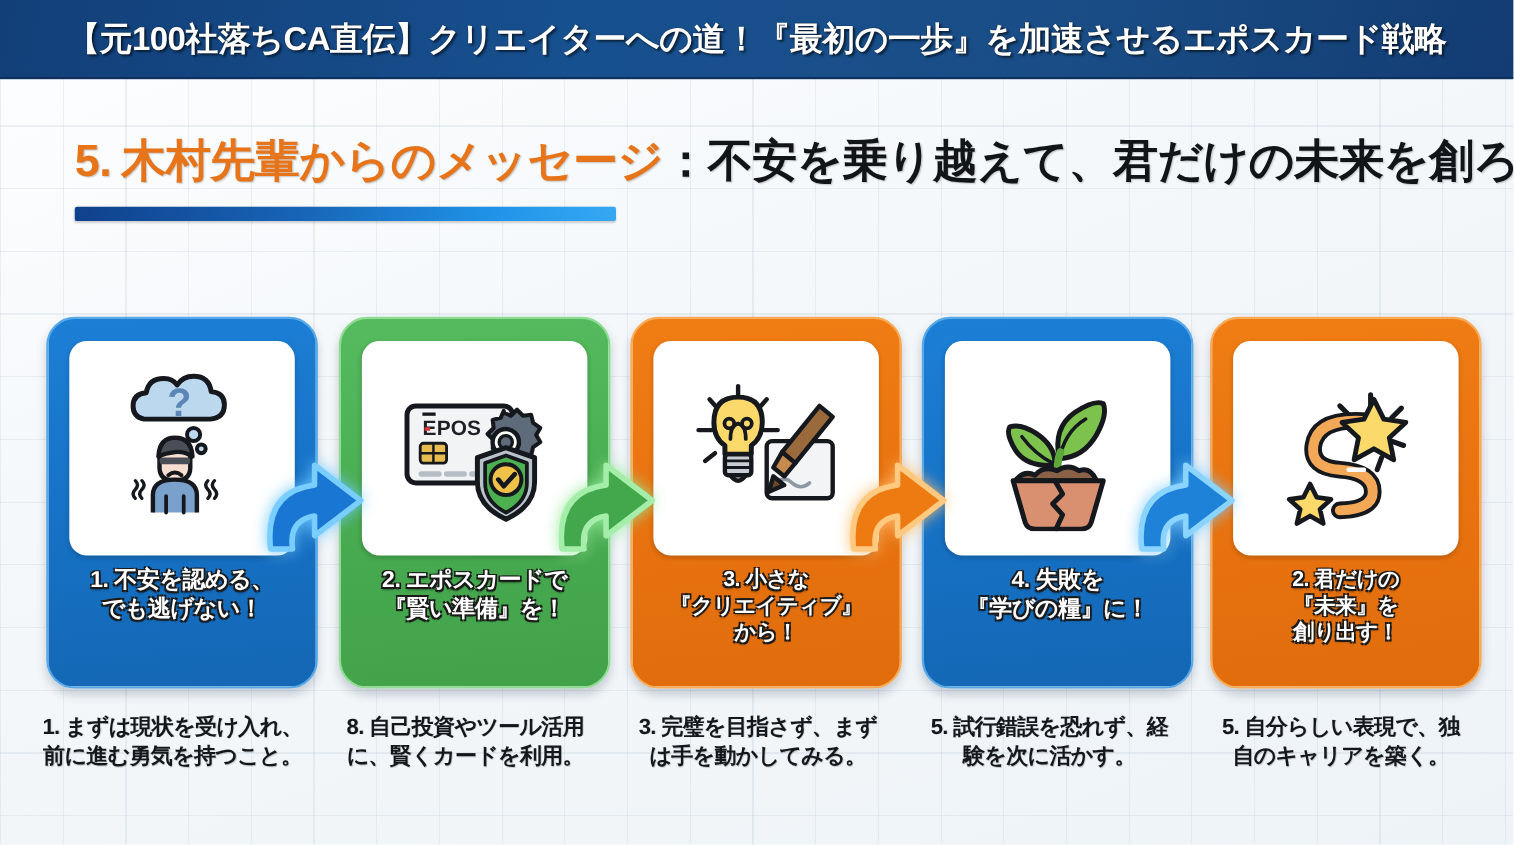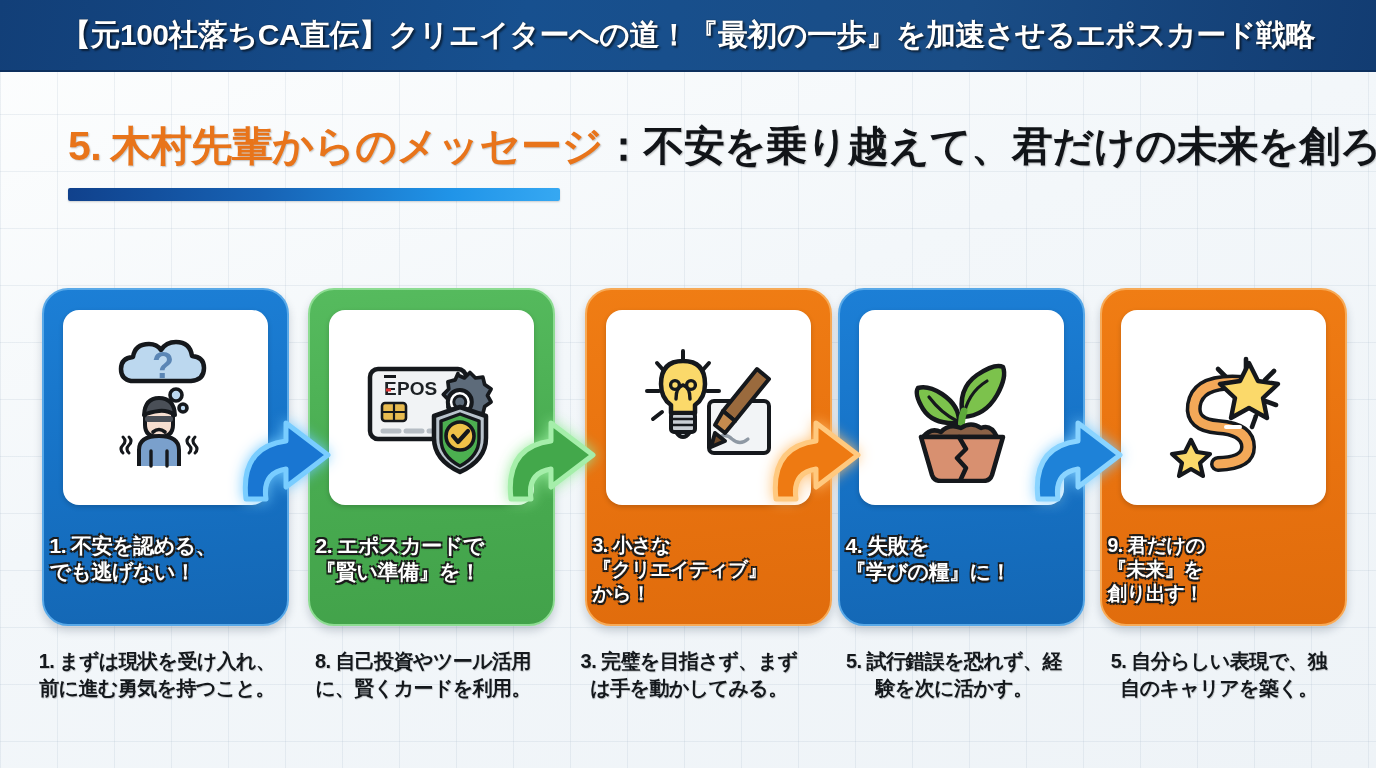--- a/index.html
+++ b/index.html
@@ -81,22 +81,23 @@
     margin-top: 20px;
     width: 205px; height: 195px;
     background: #ffffff;
     border-radius: 16px;
     display: flex; align-items: center; justify-content: center;
     box-shadow: 0 2px 5px rgba(0,0,0,0.18);
   }
   .icon-panel svg { display: block; }
 
   .card-label {
-    margin-top: 28px;
+    margin-top: 10px;
     width: 232px;
+    text-align: center;
     color: #ffffff;
     font-size: 21px;
     font-weight: bold;
     line-height: 1.24;
     letter-spacing: -0.5px;
     white-space: pre-line;
     text-shadow:
       -1.6px -1.6px 0 #1b1b1b,  1.6px -1.6px 0 #1b1b1b,
       -1.6px  1.6px 0 #1b1b1b,  1.6px  1.6px 0 #1b1b1b,
        0 2px 2px rgba(0,0,0,0.45);
@@ -205,21 +206,21 @@
           <path d="M104 74 l-26 9 v22 q0 22 26 34 q26 -12 26 -34 v-22 z" fill="#b9c3cc" stroke="#15181c" stroke-width="4.5" stroke-linejoin="round"></path>
           <path d="M104 81 l-19 7 v18 q0 17 19 27 q19 -10 19 -27 v-18 z" fill="#4caf50" stroke="#15181c" stroke-width="3.4" stroke-linejoin="round"></path>
           <circle cx="104" cy="103" r="14" fill="#efc148" stroke="#15181c" stroke-width="3.6"></circle>
           <path d="M97 103 l5 6 10 -11" fill="none" stroke="#15181c" stroke-width="4.2" stroke-linecap="round" stroke-linejoin="round"></path>
         </svg>
       </div>
       <div class="card-label">2. エポスカードで
 『賢い準備』を！</div>
     </div>
 
-    <div class="card orange" style="left:585px">
+    <div class="card orange" style="left:573px">
       <div class="icon-panel">
         <svg width="152" height="150" viewBox="0 0 152 150">
 
           <rect x="76" y="68" width="60" height="52" rx="5" fill="#f2f4f6" stroke="#15181c" stroke-width="4"></rect>
           <path d="M84 106 q8 -7 15 0 q8 7 16 0" fill="none" stroke="#8e98a3" stroke-width="3.2" stroke-linecap="round"></path>
 
           <g stroke="#15181c" stroke-width="4" stroke-linecap="round">
             <path d="M50 18 v12"></path>
               <path d="M24 30 l8 9"></path>
               <path d="M76 30 l-8 9"></path>
@@ -279,21 +280,21 @@
             <path d="M128 72 l-11 -4"></path>
               <path d="M104 94 l4 -11"></path>
           </g>
           <path d="M96 50 q-46 -4 -50 22 q-3 20 24 22 q30 2 30 20 q0 16 -30 17" fill="none" stroke="#15181c" stroke-width="16" stroke-linecap="round" stroke-linejoin="round"></path>
           <path d="M96 50 q-46 -4 -50 22 q-3 20 24 22 q30 2 30 20 q0 16 -30 17" fill="none" stroke="#f3a858" stroke-width="9" stroke-linecap="round" stroke-linejoin="round"></path>
           <path d="M78 94 h14" stroke="#ffffff" stroke-width="4" stroke-linecap="round"></path>
           <path d="M101 30 l9 18 20 3 -15 14 4 20 -18 -10 -18 10 4 -20 -15 -14 20 -3 z" fill="#fbd96a" stroke="#15181c" stroke-width="4.4" stroke-linejoin="round"></path>
           <path d="M43 107 l6 12 13 2 -10 9 3 13 -12 -7 -12 7 3 -13 -10 -9 13 -2 z" fill="#fbd96a" stroke="#15181c" stroke-width="4.2" stroke-linejoin="round"></path>
         </svg>
       </div>
-      <div class="card-label small">9. 君だけの
+      <div class="card-label small">2. 君だけの
 『未来』を
 創り出す！</div>
     </div>
   </div>
 
   <div class="connector" style="left:232px">
     <svg width="120" height="110" viewBox="0 0 120 110">
       <path d="M14 104 q-6 -52 40 -58 l0 -18 42 32 -42 32 0 -18 q-24 4 -20 30 z" fill="#1976d2" stroke="#79cdff" stroke-width="5" stroke-linejoin="round" style="filter: drop-shadow(0 0 7px rgba(110,200,255,0.95));"></path>
     </svg>
   </div>

